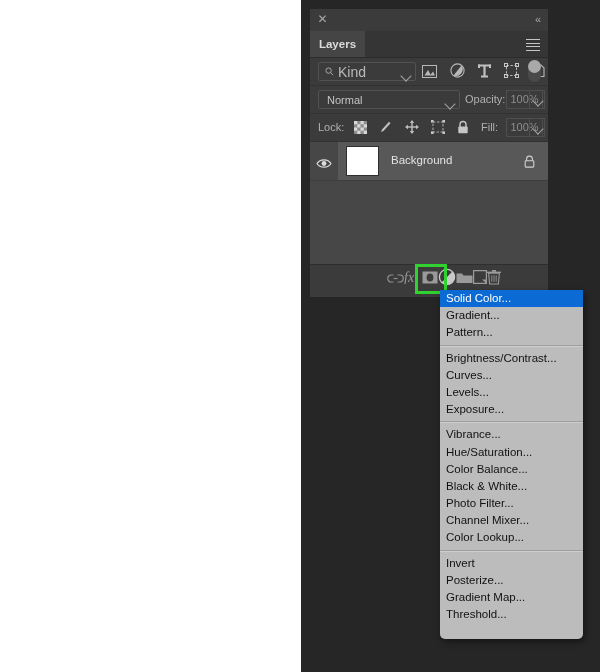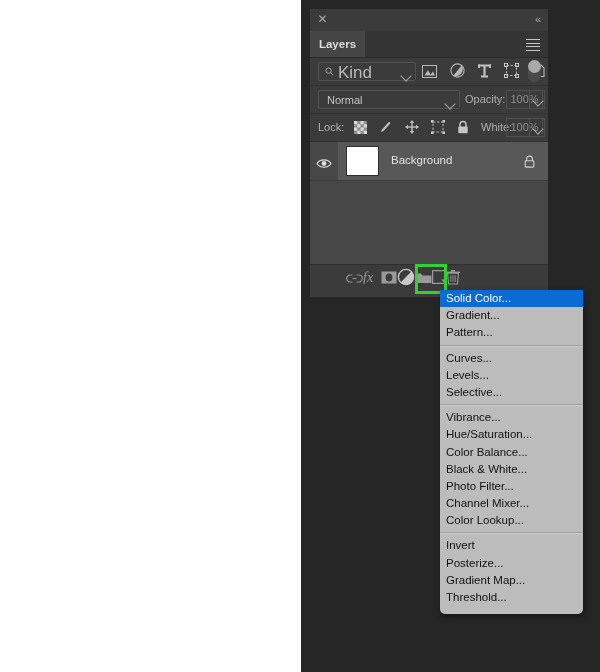--- a/index.html
+++ b/index.html
@@ -116,21 +116,21 @@
   }
   .kind-search-icon {
     position: absolute;
     left: 6px; top: 4px;
     width: 9px; height: 9px;
   }
   .kind-label {
     position: absolute;
     left: 19px; top: 2px;
     color: #b9b9b9;
-    font-size: 17px;
+    font-size: 14px;
     line-height: 15px;
   }
   .kind-chev {
     position: absolute;
     right: 5px; top: 3px;
   }
   .chev {
     display: inline-block;
     width: 7px; height: 7px;
     border-left: 1.3px solid #a5a5a5;
@@ -273,21 +273,21 @@
     position: relative;
     height: 28px;
     background: #3b3b3b;
     border-top: 1px solid #2e2e2e;
   }
   .bottom-icons {
     position: absolute;
     left: 36px; top: 0;
     width: 196px; height: 28px;
     display: flex;
-    justify-content: flex-start;
+    justify-content: center;
     align-items: center;
   }
   .bottom-icons > span { cursor: pointer; display:block; }
   .adj-highlight {
     position: absolute;
     left: 415px; top: 264px;
     width: 32px; height: 30px;
     border: 3px solid #2fd22f;
     box-sizing: border-box;
     z-index: 40;
@@ -295,21 +295,21 @@
   }
 
   
   #adjustment-menu {
     position: absolute;
     left: 440px; top: 290px;
     width: 143px;
     background: #bcbcbc;
     border-radius: 0 0 5px 5px;
     box-shadow: 2px 3px 7px rgba(0,0,0,0.45);
-    padding-bottom: 8px;
+    padding-bottom: 16px;
     z-index: 50;
     font-size: 11.5px;
     color: #111111;
   }
   .menu-item {
     height: 17.2px;
     line-height: 17.2px;
     padding-left: 6px;
     white-space: nowrap;
     cursor: pointer;
@@ -448,21 +448,21 @@
           <rect x="11.4" y="11.4" width="2.6" height="2.6" fill="#c6c6c6"></rect>
         </svg>
       </span>
       <span>
         <svg width="12" height="14" viewBox="0 0 12 14">
           <path d="M3 7 V4.5 A3 3 0 0 1 9 4.5 V7" fill="none" stroke="#c6c6c6" stroke-width="1.4"></path>
           <rect x="1.3" y="6.6" width="9.4" height="6.6" rx="0.8" fill="#c6c6c6"></rect>
         </svg>
       </span>
     </div>
-    <span class="fill-label">White:</span>
+    <span class="fill-label">Fill:</span>
     <div class="opacity-field">100%</div>
     <div class="opacity-chev"><i class="chev"></i></div>
   </div>
 
   <div class="layer-list">
     <div class="layer-row">
       <div class="eye-cell">
         <span class="eye-icon">
           <svg width="16" height="11" viewBox="0 0 16 11">
             <path d="M1 5.5 C4 0.6 12 0.6 15 5.5 C12 10.4 4 10.4 1 5.5 Z" fill="none" stroke="#dcdcdc" stroke-width="1.2"></path>
@@ -532,23 +532,24 @@
 
 <div class="adj-highlight"></div>
 
 <div id="adjustment-menu">
   <div class="menu-item selected">Solid Color...</div>
   <div class="menu-item">Gradient...</div>
   <div class="menu-item">Pattern...</div>
 
   <div class="menu-sep"></div>
 
+  <div class="menu-item">Brightness/Contrast...</div>
   <div class="menu-item">Curves...</div>
   <div class="menu-item">Levels...</div>
-  <div class="menu-item">Selective...</div>
+  <div class="menu-item">Exposure...</div>
 
   <div class="menu-sep"></div>
 
   <div class="menu-item">Vibrance...</div>
   <div class="menu-item">Hue/Saturation...</div>
   <div class="menu-item">Color Balance...</div>
   <div class="menu-item">Black &amp; White...</div>
   <div class="menu-item">Photo Filter...</div>
   <div class="menu-item">Channel Mixer...</div>
   <div class="menu-item">Color Lookup...</div>

